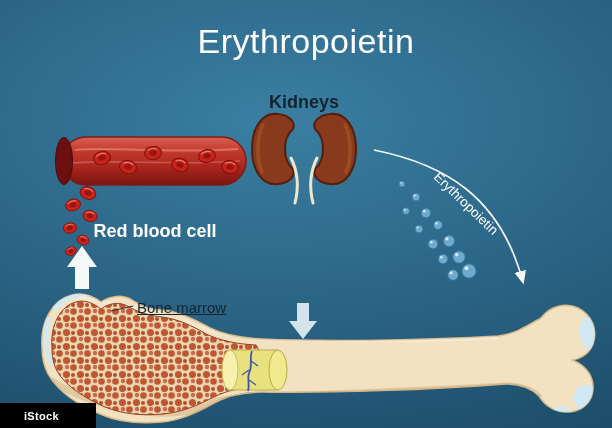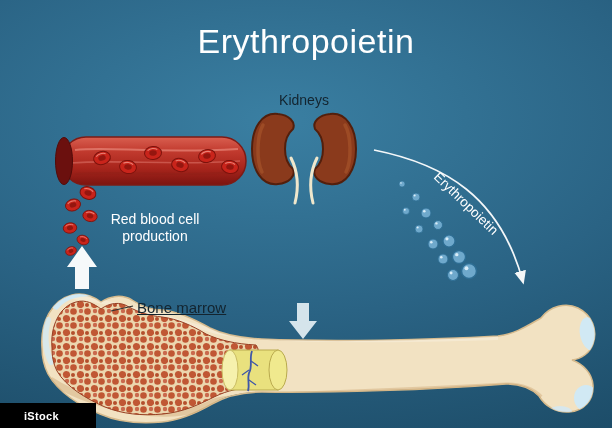--- a/index.html
+++ b/index.html
@@ -11,21 +11,21 @@
       radial-gradient(ellipse 130% 95% at 45% 28%,
         var(--background-top,#3a7fa2) 0%,
         var(--background-mid,#2a6384) 48%,
         var(--background-bottom,#18455f) 100%);
   }
   .art { position:absolute; left:0; top:0; width:612px; height:428px; }
   .title {
     position:absolute; top:22px; left:0; right:0; text-align:center;
     font-size:34px; letter-spacing:.5px; color:var(--title-text,#fff); font-weight:400;
   }
-  .lbl { position:absolute; color:var(--label-text,#fff); font-size:14px; line-height:1.2; text-align:center; }
+  .lbl { position:absolute; color:var(--label-text,#fff); font-size:18px; line-height:1.2; text-align:center;font-weight:bold; }
   .lbl.dark { color:var(--dark-label-text,#13242f); }
   .epo-label {
     position:absolute; left:391px; top:196px; width:150px; text-align:center;
     color:var(--label-text,#fff); font-size:13.5px;
     transform:rotate(44deg); transform-origin:center center;
   }
   .bone-marrow-label {
     position:absolute; left:137px; top:299px; font-size:15px; white-space:nowrap;
     color:var(--dark-label-text,#13242f); text-align:left;text-decoration:underline;
   }
@@ -158,23 +158,22 @@
 
     <line x1="133" y1="306" x2="111" y2="311" stroke="#2f2f2f" stroke-width="1.2"></line>
   </svg>
 
   <div class="title">Erythropoietin</div>
 
   <div class="lbl dark" style="left:254px; top:92px; width:100px;">
     <span>Kidneys</span>
   </div>
 
-  <div class="lbl" style="left:92px; top:211px; width:126px;text-align:center;">
+  <div class="lbl" style="left:92px; top:221px; width:126px;text-align:center;">
     <div>Red blood cell</div>
-    <div>production</div>
   </div>
 
   <div class="epo-label">
     <span>Erythropoietin</span>
   </div>
 
 
   <div class="bone-marrow-label">
     <span>Bone marrow</span>
   </div>

